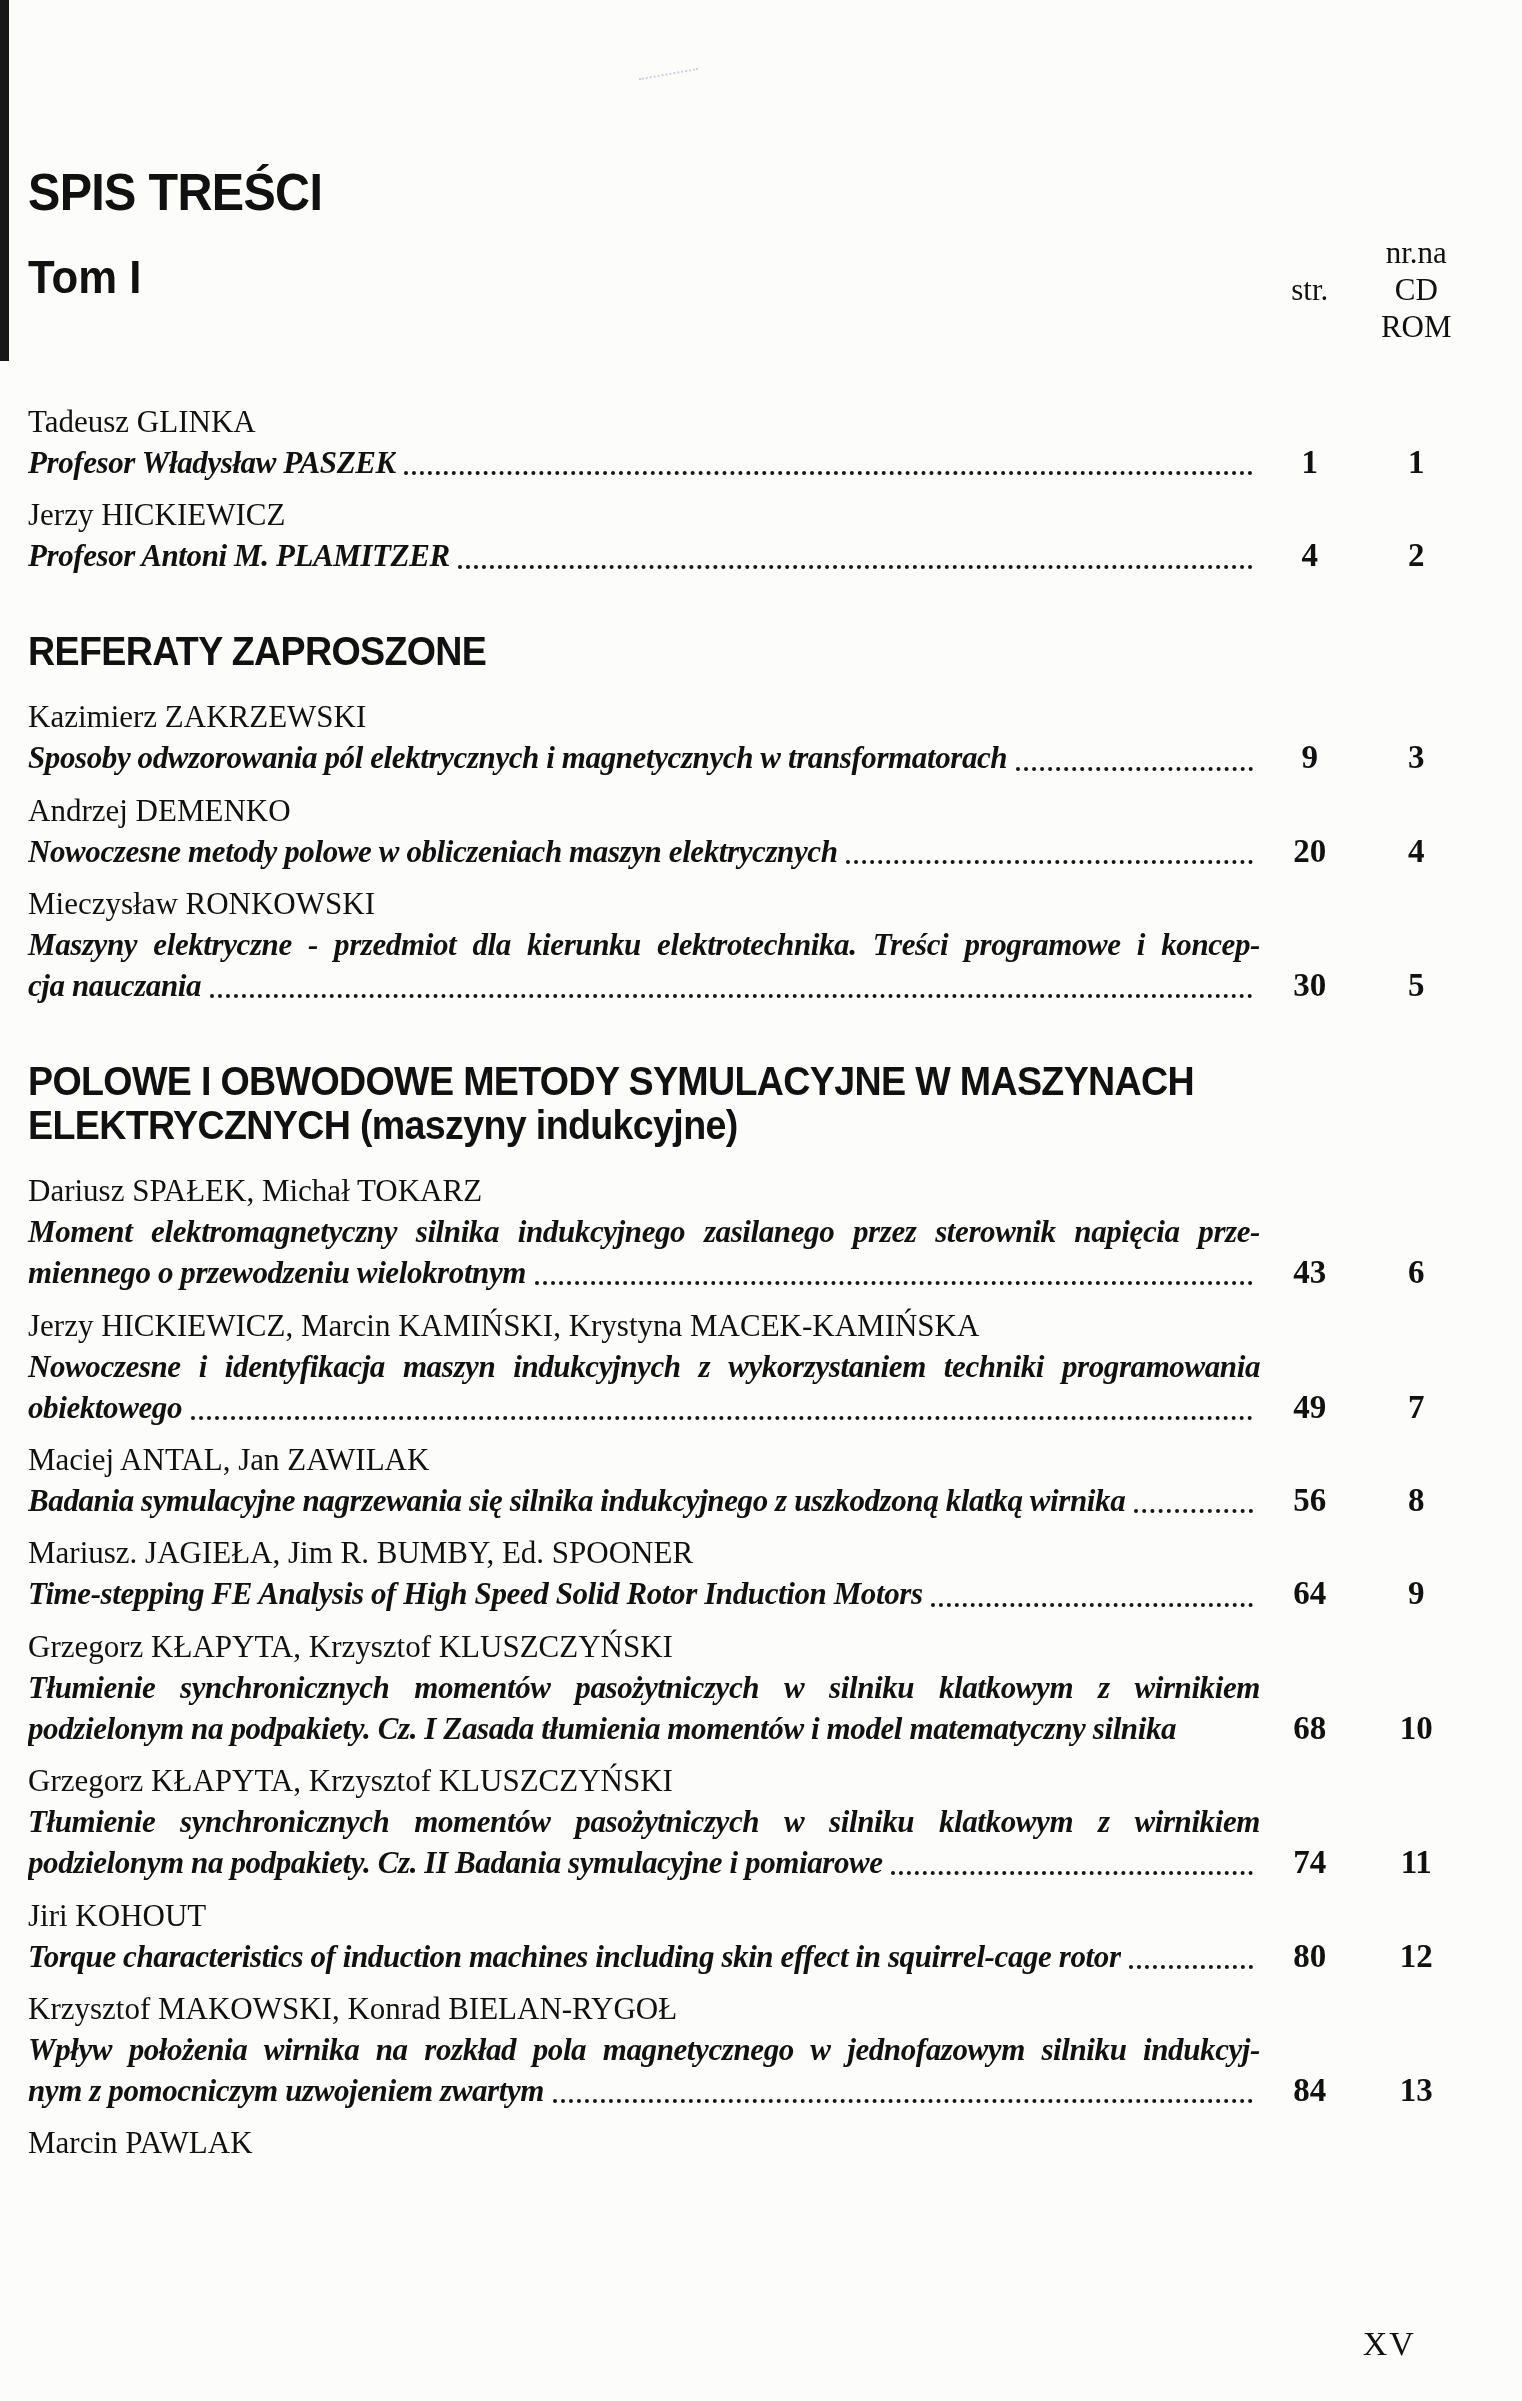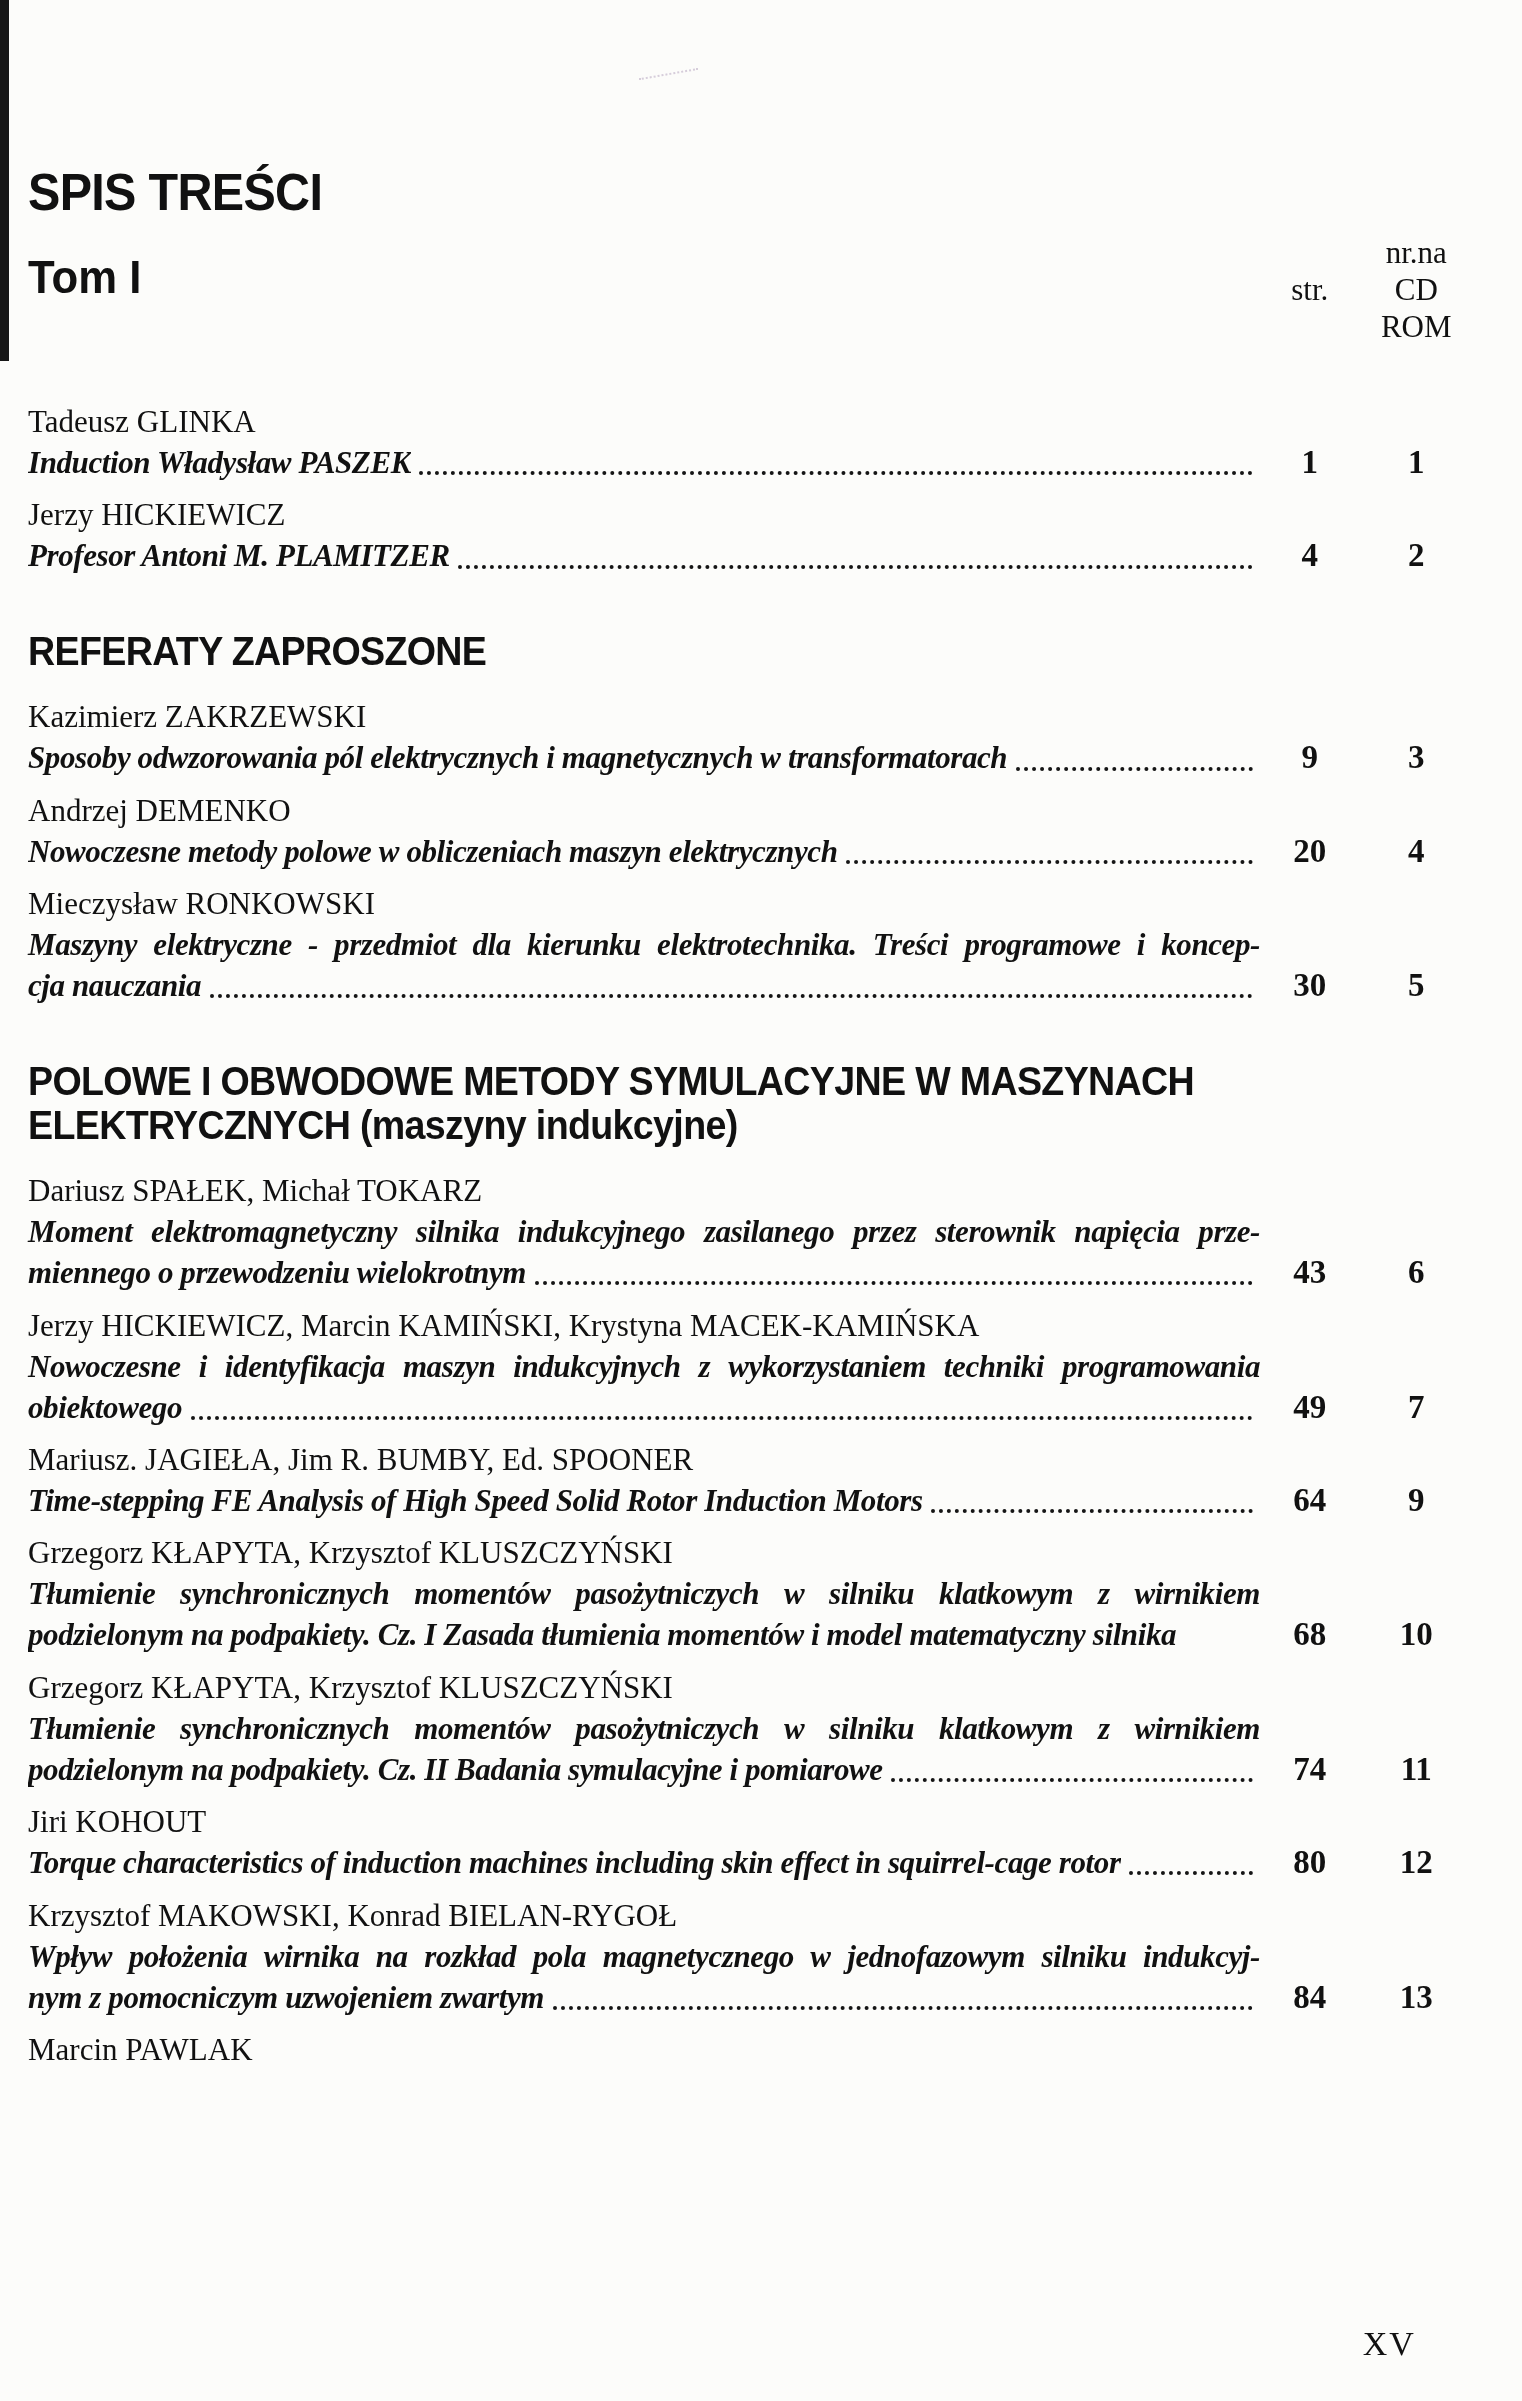--- a/index.html
+++ b/index.html
@@ -71,21 +71,21 @@
         <span class="c-cd">ROM</span>
       </div>
     </div>
   </div>
 
   <div class="toc" id="toc">
       <div class="entry">
         <div class="authors">Tadeusz GLINKA</div>
         <div class="tlines">
           <div class="tline last">
-            <span class="ttext">Induction Władysław PASZEK</span>
+            <span class="ttext">Profesor Władysław PASZEK</span>
             <span class="dots"></span>
             <span class="nums">
               <span class="nstr">1</span>
               <span class="ncd">1</span>
             </span>
           </div>
         </div>
       </div>
       <div class="entry">
         <div class="authors">Jerzy HICKIEWICZ</div>
@@ -169,20 +169,33 @@
             <span class="ttext">obiektowego</span>
             <span class="dots"></span>
             <span class="nums">
               <span class="nstr">49</span>
               <span class="ncd">7</span>
             </span>
           </div>
         </div>
       </div>
       <div class="entry">
+        <div class="authors">Maciej ANTAL, Jan ZAWILAK</div>
+        <div class="tlines">
+          <div class="tline last">
+            <span class="ttext">Badania symulacyjne nagrzewania się silnika indukcyjnego z uszkodzoną klatką wirnika</span>
+            <span class="dots"></span>
+            <span class="nums">
+              <span class="nstr">56</span>
+              <span class="ncd">8</span>
+            </span>
+          </div>
+        </div>
+      </div>
+      <div class="entry">
         <div class="authors">Mariusz. JAGIEŁA, Jim R. BUMBY, Ed. SPOONER</div>
         <div class="tlines">
           <div class="tline last">
             <span class="ttext">Time-stepping FE Analysis of High Speed Solid Rotor Induction Motors</span>
             <span class="dots"></span>
             <span class="nums">
               <span class="nstr">64</span>
               <span class="ncd">9</span>
             </span>
           </div>

